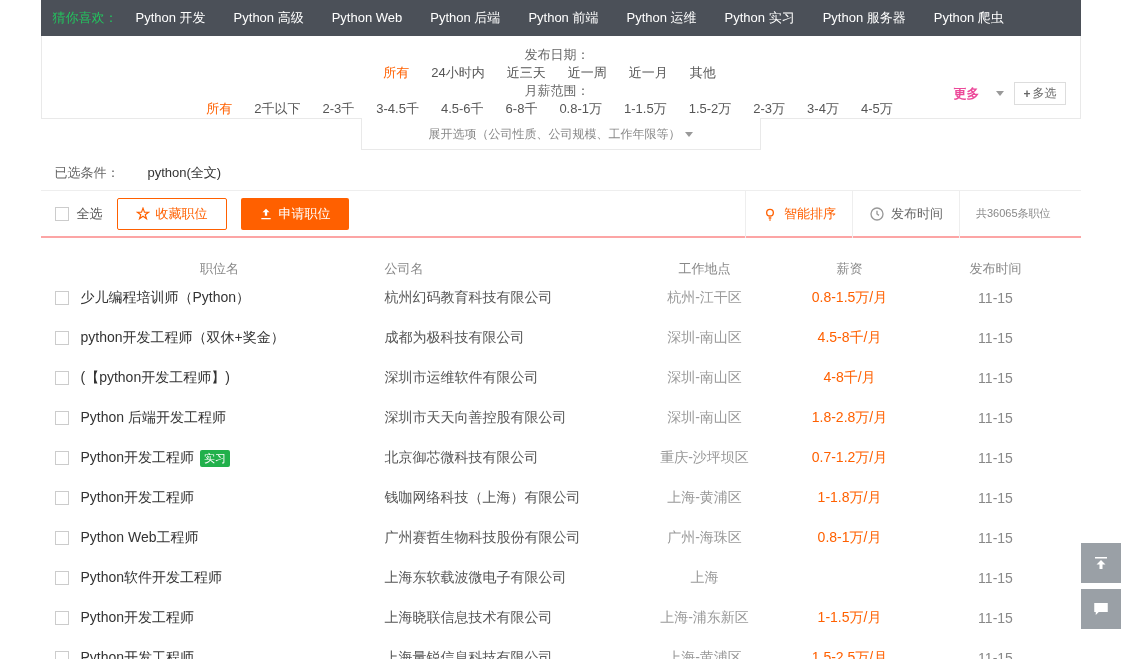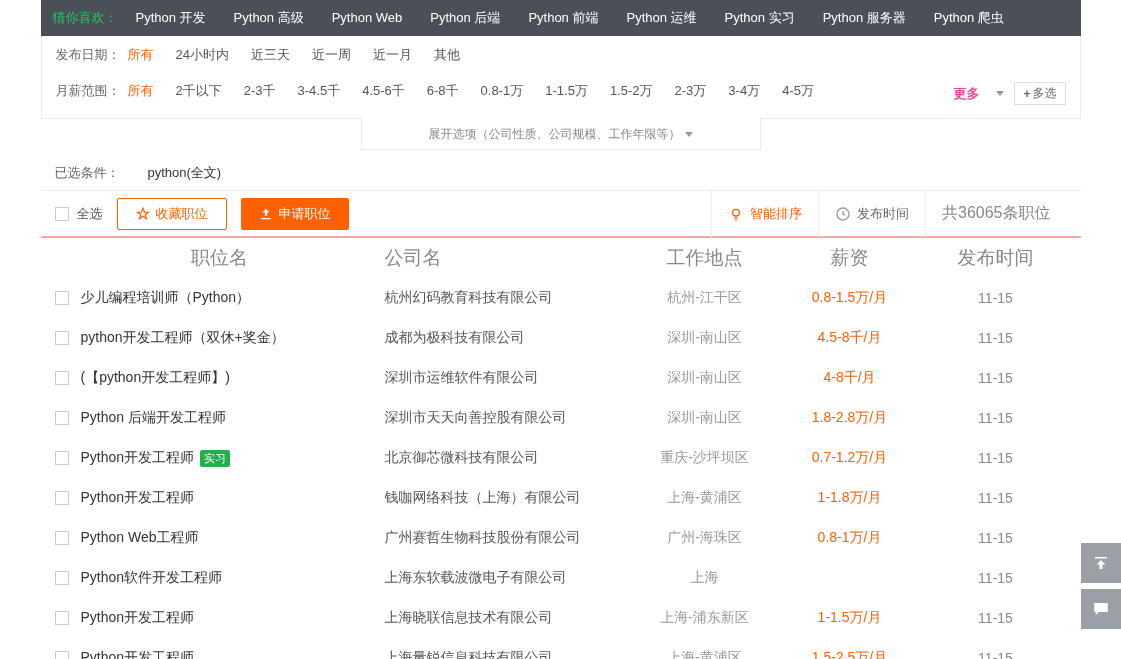--- a/index.html
+++ b/index.html
@@ -4,21 +4,21 @@
 <style>
   * { margin:0; padding:0; box-sizing:border-box; }
   body { font-family:"Microsoft YaHei","Helvetica Neue",Arial,sans-serif; font-size:13px; color:#333; background:#fff; }
   .wrap { width:1040px; margin:0 auto; }
   
   .topnav { background:#4b5058; color:#fff; height:36px; display:flex; align-items:center; padding:0 12px; }
   .topnav .lbl { margin-right:18px; color:#22c55e; }
   .topnav a { color:#fff; text-decoration:none; margin-right:28px; font-size:13px; }
   
   .panel { border:1px solid #e9e9e9; border-top:none; padding:10px 14px 0; }
-  .frow { display:flex; align-items:flex-start; height:36px; position:relative; }
+  .frow { display:flex; align-items:center; height:36px; position:relative;flex-direction:column; }
   .frow .flbl { width:72px; color:#666; }
   .frow .opts { display:flex; flex-wrap:wrap; align-items:center; flex:1; }
   .frow .opts span { margin-right:22px; color:#555; cursor:pointer; }
   .frow .opts span.sel { color:#ff6000; }
   .frow .right { position:absolute; right:0; display:flex; align-items:center; gap:10px; }
   .more-link { color:#ec4899; display:inline-flex; align-items:center; gap:17px; cursor:pointer;font-weight:bold; }
   .multi-btn { border:1px solid #ddd; padding:2px 8px; font-size:12px; color:#666; cursor:pointer; display:inline-flex; align-items:center; gap:2px;}
   .expand-row { text-align:center; border:1px solid #e9e9e9; border-top:none; height:32px; line-height:32px; color:#888; font-size:12px; width:400px; margin:-1px auto 0; background:#fff; position:relative; cursor:pointer;}
   .expand-row .chev { margin-left:4px; }
   
@@ -33,23 +33,23 @@
   .btn-primary { background:#ff6000; color:#fff; }
   .btn-outline { border:1px solid #ff6000; color:#ff6000; background:#fff; }
   .btn svg { margin-right:6px; }
   .toolbar .spacer { flex:1; }
   .sortbtn { display:inline-flex; align-items:center; gap:6px; padding:0 16px; height:48px; color:#666; cursor:pointer; border-left:1px solid #eee;}
   .sortbtn.active { color:#ff6000; }
   .pager { display:flex; align-items:center; padding:0 12px; border-left:1px solid #eee; height:48px;}
   .pager .arrow { width:22px; height:22px; display:flex; align-items:center; justify-content:center; color:#bbb; cursor:pointer;}
   .pager .pg { margin:0 6px; color:#888; font-size:12px;}
   .pager .pg b { color:#ff6000; font-weight:normal;}
-  .total { padding:0 16px; color:#888; font-size:16px; border-left:1px solid #eee; height:48px; display:flex; align-items:center;}
-  
-  .lhead { display:flex; height:40px; align-items:center; color:#888; font-size:19px; padding:0 14px;}
+  .total { padding:0 16px; color:#888; font-size:11px; border-left:1px solid #eee; height:48px; display:flex; align-items:center;}
+  
+  .lhead { display:flex; height:40px; align-items:flex-end; color:#888; font-size:13px; padding:0 14px;}
   .col-title { flex:0 0 330px; text-align:center;}
   .col-co { flex:0 0 250px;}
   .col-loc { flex:0 0 140px; text-align:center;}
   .col-sal { flex:0 0 150px; text-align:center;}
   .col-date { flex:1; text-align:center;}
   
   .row { display:flex; align-items:center; height:40px; padding:0 14px; font-size:14px;}
   .row .rtitle { flex:0 0 330px; display:flex; align-items:center;}
   .row .rtitle .chk { margin-right:12px; }
   .row .rtitle a { color:#333; text-decoration:none; }

